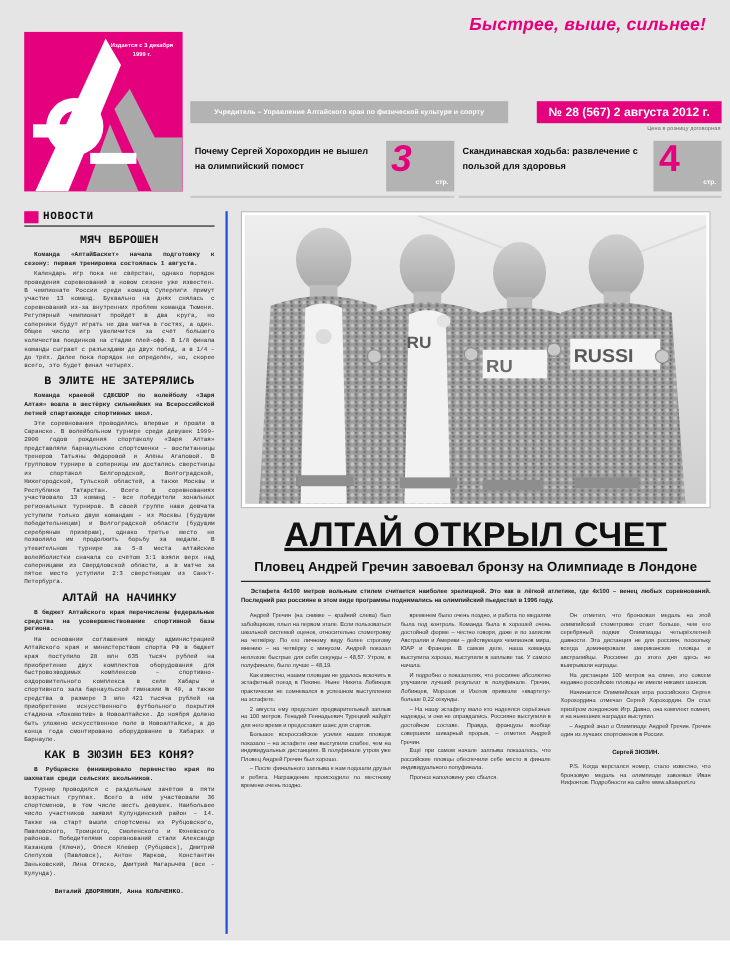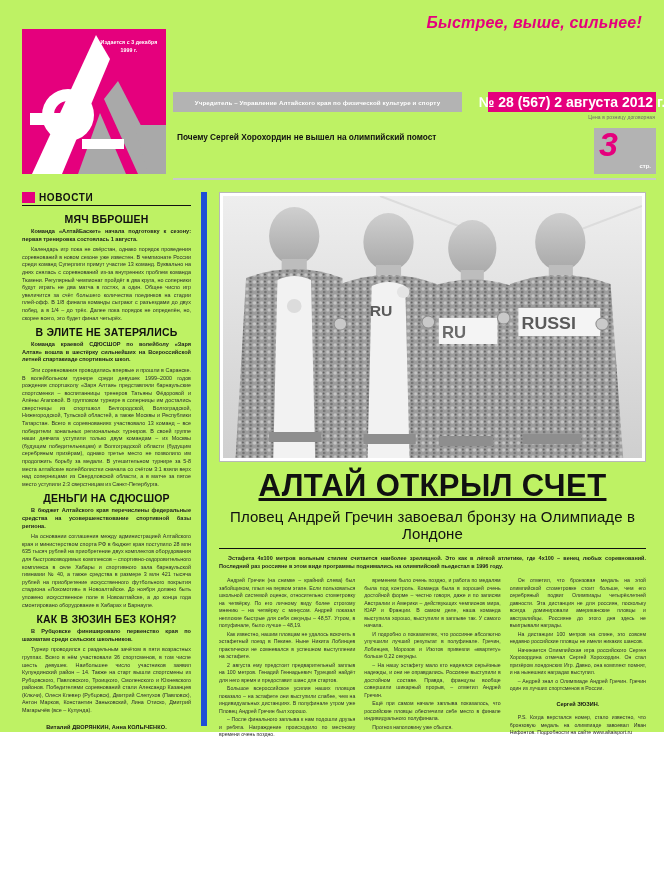--- a/index.html
+++ b/index.html
@@ -3,21 +3,21 @@
 <meta charset="utf-8">
 <title>Алтайский спорт</title>
 <style>
   html,body{margin:0;padding:0;background:#ffffff;}
   body{
     width:664px;height:869px;overflow:hidden;
     font-family:"Liberation Sans","DejaVu Sans",sans-serif;
     color:#1a1a1a;
     -webkit-font-smoothing:antialiased;
   }
-  .page{position:relative;width:664px;height:732px;background:#bef264;}
+  .page{position:relative;width:664px;height:855px;background:#e5e5e5;}
 
   
   .masthead{position:relative;height:186px;}
 
   .slogan{
     position:absolute;right:22px;top:14px;
     font-size:16px;font-style:italic;font-weight:bold;
     color:#e5007d;letter-spacing:.2px;
     white-space:nowrap;
   }
@@ -53,21 +53,21 @@
     position:absolute;left:173px;top:92px;right:8px;height:20px;
     display:flex;
   }
   .founder{
     flex:1;background:#b3b3b3;color:#ffffff;
     font-size:6.2px;font-weight:bold;letter-spacing:.1px;
     display:flex;align-items:center;justify-content:center;
   }
   .issue{
     width:168px;background:#e5007d;color:#ffffff;
-    font-size:14px;font-weight:bold;
+    font-size:11px;font-weight:bold;
     display:flex;align-items:center;justify-content:center;
     white-space:nowrap;
     margin-left:26px;
   }
   .price-note{
     position:absolute;right:9px;top:114px;
     font-size:5px;color:#6a6a6a;letter-spacing:.1px;
   }
 
   
@@ -95,22 +95,23 @@
     font-size:6px;color:#ffffff;font-weight:bold;
   }
 
   
   .content{
     position:absolute;left:22px;top:192px;right:18px;bottom:6px;
     display:flex;gap:0;
   }
   .col-left{
     width:185px;padding-right:10px;
-    border-right:6px solid #1d4ed8;
+    border-right:2px solid #1d4ed8;
     box-sizing:border-box;
+    font-family:Liberation Mono, monospace;
   }
   .col-main{flex:1;padding-left:12px;box-sizing:border-box;}
 
   
   .kicker{
     display:flex;align-items:center;gap:4px;
     border-bottom:1.6px solid #111;
     padding-bottom:2px;margin-bottom:7px;
   }
   .kicker-sq{width:13px;height:11px;background:#e5007d;flex:0 0 auto;}
@@ -156,21 +157,21 @@
   .main-kicker .kicker-txt{
     font-size:9px;font-weight:bold;letter-spacing:.3px;
     border-bottom:1.4px solid #111;padding-bottom:1px;
   }
 
   .main-title{
     font-size:31px;font-weight:bold;letter-spacing:.4px;
     text-align:center;color:#111;margin:7px 0 5px 0;line-height:34px;text-decoration:underline;
   }
   .main-sub{
-    font-size:15px;font-weight:normal;text-align:center;
+    font-size:12px;font-weight:bold;text-align:center;
     color:#111;letter-spacing:.1px;
     border-bottom:1.5px solid #111;padding-bottom:6px;margin-bottom:6px;
   }
   .main-lead{
     font-size:5.5px;font-weight:bold;line-height:7.6px;
     text-align:justify;color:#1d1d1d;
     margin:0 0 7px 0;text-indent:9px;
   }
 
   .three-col{
@@ -222,20 +223,27 @@
     <div class="teasers">
 
       <div class="teaser">
         <div class="teaser-text">Почему Сергей Хорохордин не вышел на олимпийский помост</div>
         <div class="teaser-page">
           <div class="teaser-num">3</div>
           <div class="teaser-str">стр.</div>
         </div>
       </div>
 
+      <div class="teaser">
+        <div class="teaser-text">Скандинавская ходьба: развлечение с пользой для здоровья</div>
+        <div class="teaser-page">
+          <div class="teaser-num plain">4</div>
+          <div class="teaser-str">стр.</div>
+        </div>
+      </div>
 
     </div>
   </div>
 
   <div class="content">
 
     <div class="col-left">
 
       <div class="kicker">
         <span class="kicker-sq"></span>
@@ -250,21 +258,21 @@
 
       <div>
         <div class="news-head">В ЭЛИТЕ НЕ ЗАТЕРЯЛИСЬ</div>
         <p class="lead">Команда краевой СДЮСШОР по волейболу «Заря Алтая» вошла в шестёрку сильнейших на Всероссийской летней спартакиаде спортивных школ.</p>
         <p class="para">Эти соревнования проводились впервые и прошли в Саранске. В волейбольном турнире среди девушек 1999–2000 годов рождения спортшколу «Заря Алтая» представляли барнаульские спортсменки – воспитанницы тренеров Татьяны Фёдоровой и Алёны Агаповой.
 В групповом турнире в соперницы им достались сверстницы из спортшкол Белгородской, Волгоградской, Нижегородской, Тульской областей, а также Москвы и Республики Татарстан. Всего в соревнованиях участвовало 13 команд – все победители зональных региональных турниров. В своей группе наши девчата уступили только двум командам – из Москвы (будущим победительницам) и Волгоградской области (будущим серебряным призёрам), однако третье место не позволило им продолжить борьбу за медали.
 В утешительном турнире за 5-8 места алтайские волейболистки сначала со счётом 3:1 взяли верх над соперницами из Свердловской области, а в матче за пятое место уступили 2:3 сверстницам из Санкт-Петербурга.</p>
       </div>
 
       <div>
-        <div class="news-head">ДЕНЬГИ НА СДЮСШОР</div>
+        <div class="news-head">АЛТАЙ НА НАЧИНКУ</div>
         <p class="lead">В бюджет Алтайского края перечислены федеральные средства на усовершенствование спортивной базы региона.</p>
         <p class="para">На основании соглашения между администрацией Алтайского края и министерством спорта РФ в бюджет края поступило 28 млн 635 тысяч рублей на приобретение двух комплектов оборудования для быстровозводимых комплексов – спортивно-оздоровительного комплекса в селе Хабары и спортивного зала барнаульской гимназии № 40, а также средства в размере 3 млн 421 тысяча рублей на приобретение искусственного футбольного покрытия стадиона «Локомотив» в Новоалтайске.
 До ноября должно быть уложено искусственное поле в Новоалтайске, а до конца года смонтировано оборудование в Хабарах и Барнауле.</p>
       </div>
 
       <div>
         <div class="news-head">КАК В ЗЮЗИН БЕЗ КОНЯ?</div>
         <p class="lead">В Рубцовске финишировало первенство края по шахматам среди сельских школьников.</p>
         <p class="para">Турнир проводился с раздельным зачётом в пяти возрастных группах. Всего в нём участвовали 36 спортсменов, в том числе шесть девушек. Наибольшее число участников заявил Кулундинский район – 14. Также на старт вышли спортсмены из Рубцовского, Павловского, Троицкого, Смоленского и Юхневского районов.
 Победителями соревнований стали Александр Казанцев (Ключи), Олеся Клевер (Рубцовск), Дмитрий Слепухов (Павловск), Антон Марков, Константин Заньковский, Лина Отиско, Дмитрий Магарычёв (все – Кулунда).</p>

